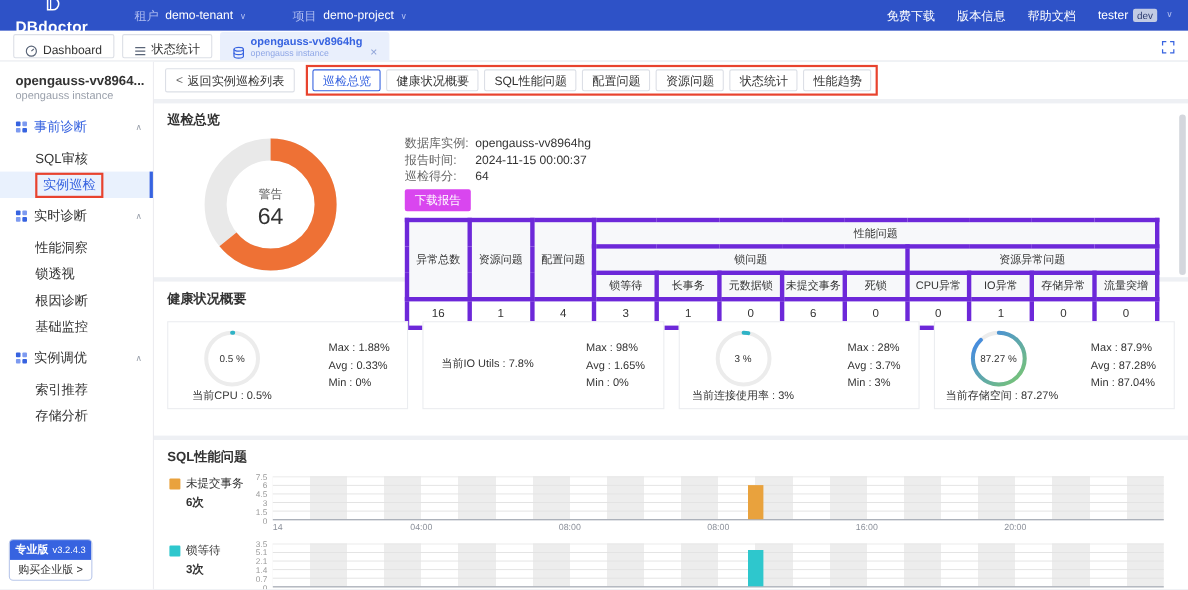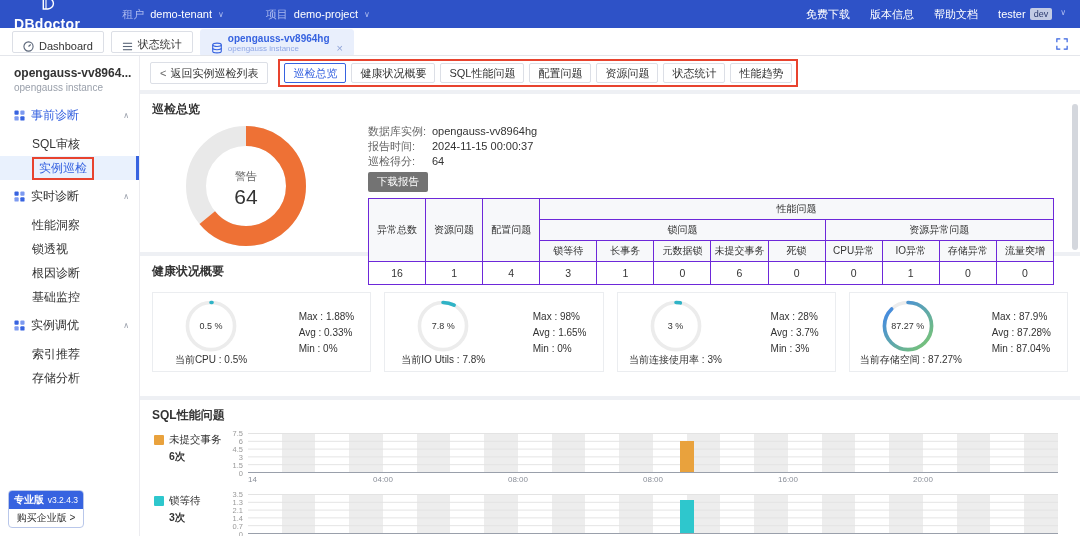--- a/index.html
+++ b/index.html
@@ -59,23 +59,23 @@
   .sec-title { font-size:12px; font-weight:bold; color:#333; }
 
   
   .sec-overview { height:158px; }
   .ov-flex { display:flex; margin-top:2px; }
   .donut-wrap { position:relative; width:132px; height:132px; margin-left:28px; flex:none; }
   .ov-right { flex:1; margin-left:56px; margin-right:14px; margin-top:4px; }
   .info-row { display:flex; font-size:11px; line-height:15px; }
   .info-label { width:64px; color:#666; }
   .info-value { color:#333; }
-  .dl-btn { margin-top:3px; background:#737373; color:#fff; font-size:10.5px; border:none; border-radius:2px; padding:3px 9px; cursor:pointer; }
+  .dl-btn { margin-top:3px; background:#d946ef; color:#fff; font-size:10.5px; border:none; border-radius:2px; padding:3px 9px; cursor:pointer; }
   table.issues { width:100%; border-collapse:collapse; table-layout:fixed; margin-top:6px; }
-  table.issues th, table.issues td { border:1px solid #6d28d9; text-align:center; }
+  table.issues th, table.issues td { border:4px solid #6d28d9; text-align:center; }
   table.issues th { background:#f7f8fa; font-weight:normal; font-size:10px; color:#333; padding:3px 1px; }
   table.issues td { background:#fff; font-size:10.5px; color:#333; padding:5px 1px; }
 
   
   .sec-health { height:140px; }
   .hcards { display:flex; gap:13px; margin-top:12px; }
   .hcard { flex:1; border:1px solid #ebedf0; height:80px; display:flex; align-items:center; padding:0 10px; background:#fff; }
   .gauge-col { width:96px; text-align:center; flex:none; }
   .gauge-box { position:relative; width:58px; height:58px; margin:0 auto; }
   .gauge-center { position:absolute; left:0; top:0; width:100%; height:100%; display:flex; align-items:center; justify-content:center; font-size:9px; color:#333; }
@@ -362,24 +362,20 @@
               <div class="gauge-label">当前CPU : 0.5%</div>
             </div>
             <div class="hstats">
               <span>Max :  1.88%</span>
               <span>Avg :  0.33%</span>
               <span>Min :  0%</span>
             </div>
           </div>
           <div class="hcard">
             <div class="gauge-col">
-              <div class="gauge-box"><svg width="58" height="58" viewBox="0 0 64 64">
-                  <circle cx="32" cy="32" r="26" fill="none" stroke="#ececec" stroke-width="4"></circle>
-                  <circle cx="32" cy="32" r="26" fill="none" stroke="#2fb3c6" stroke-width="4" stroke-linecap="round" stroke-dasharray="12.74 163.36" transform="rotate(-90 32 32)"></circle>
-                </svg><span class="gauge-center">7.8 %</span></div>
               <div class="gauge-label">当前IO Utils : 7.8%</div>
             </div>
             <div class="hstats">
               <span>Max :  98%</span>
               <span>Avg :  1.65%</span>
               <span>Min :  0%</span>
             </div>
           </div>
           <div class="hcard">
             <div class="gauge-col">
@@ -455,21 +451,21 @@
             <div class="legend">
               <div class="legend-line">
                 <span class="swatch" style="background:#2ec7cd"></span>
                 <span>锁等待</span>
               </div>
               <div class="legend-count">3次</div>
             </div>
             <div class="chart-area">
               <div class="yaxis">
                 <span class="ytick" style="top:0%">3.5</span>
-                <span class="ytick" style="top:20%">1.3</span>
+                <span class="ytick" style="top:20%">5.1</span>
                 <span class="ytick" style="top:40%">2.1</span>
                 <span class="ytick" style="top:60%">1.4</span>
                 <span class="ytick" style="top:80%">0.7</span>
                 <span class="ytick" style="top:100%">0</span>
               </div>
               <div class="plot">
                 <div class="bar" style="left:calc(54.17% - 7px);height:85.7%;background:#2ec7cd;"></div>
               </div>
               <div class="xaxis"></div>
             </div>

